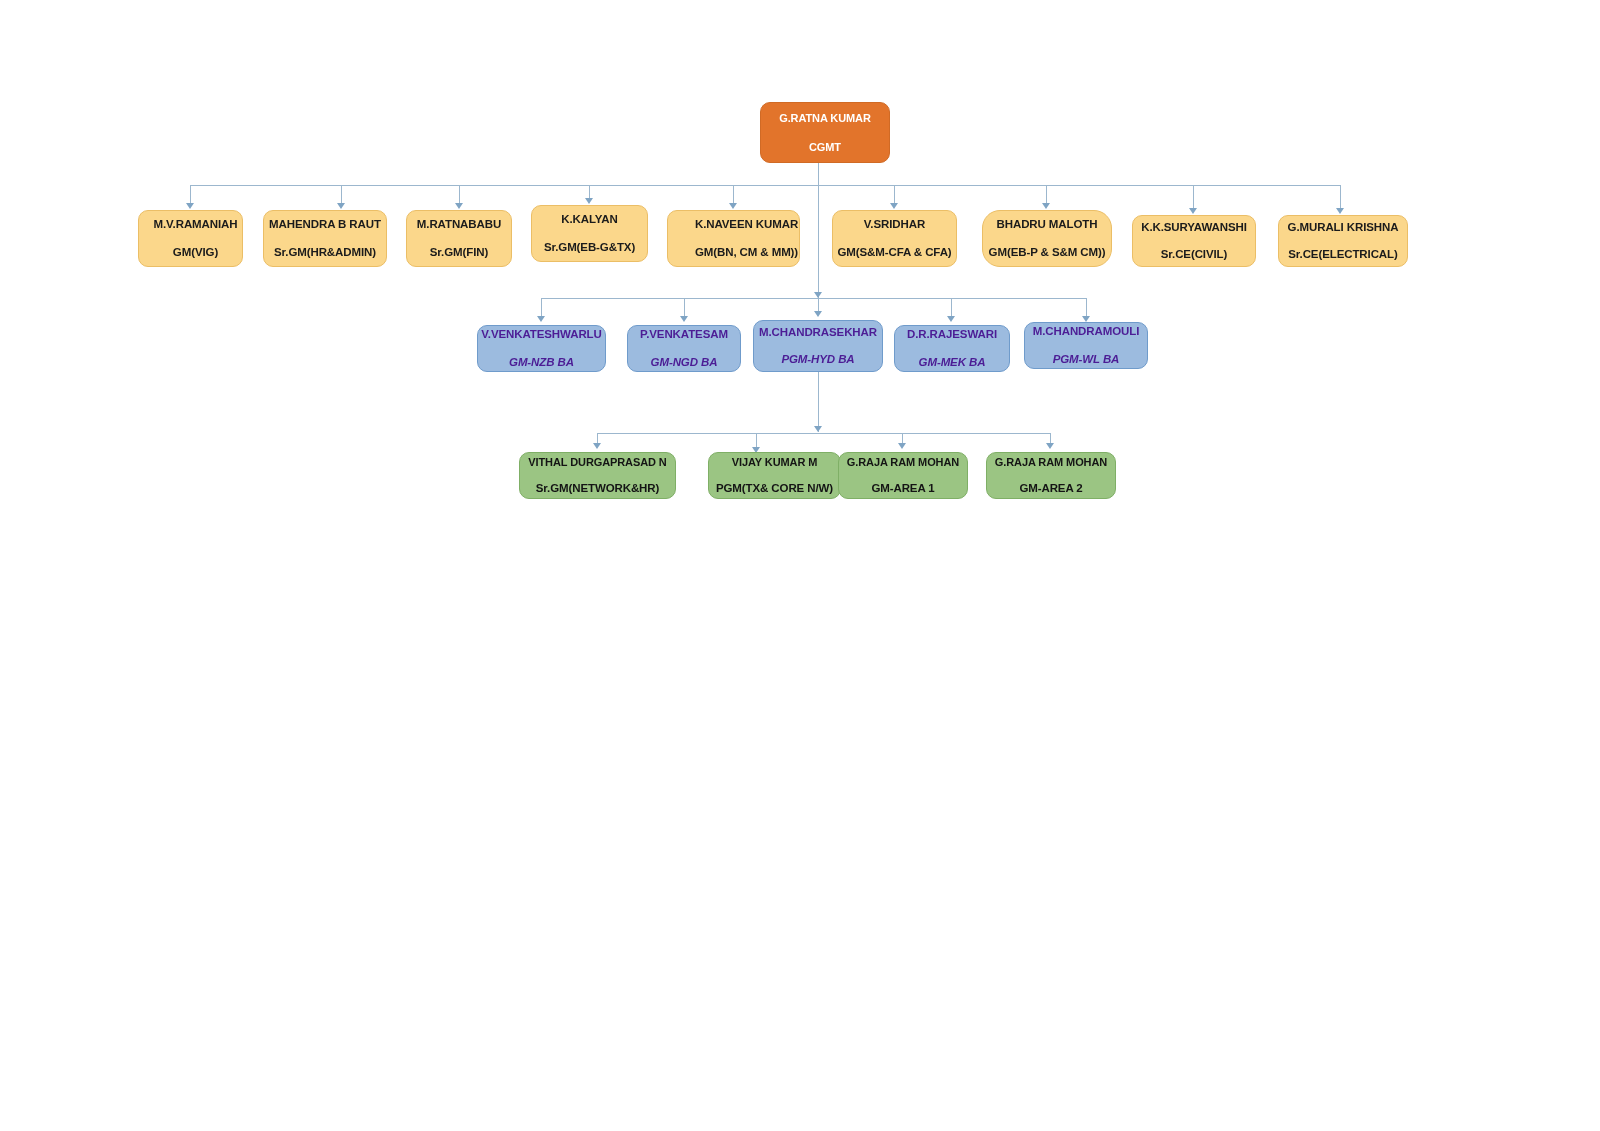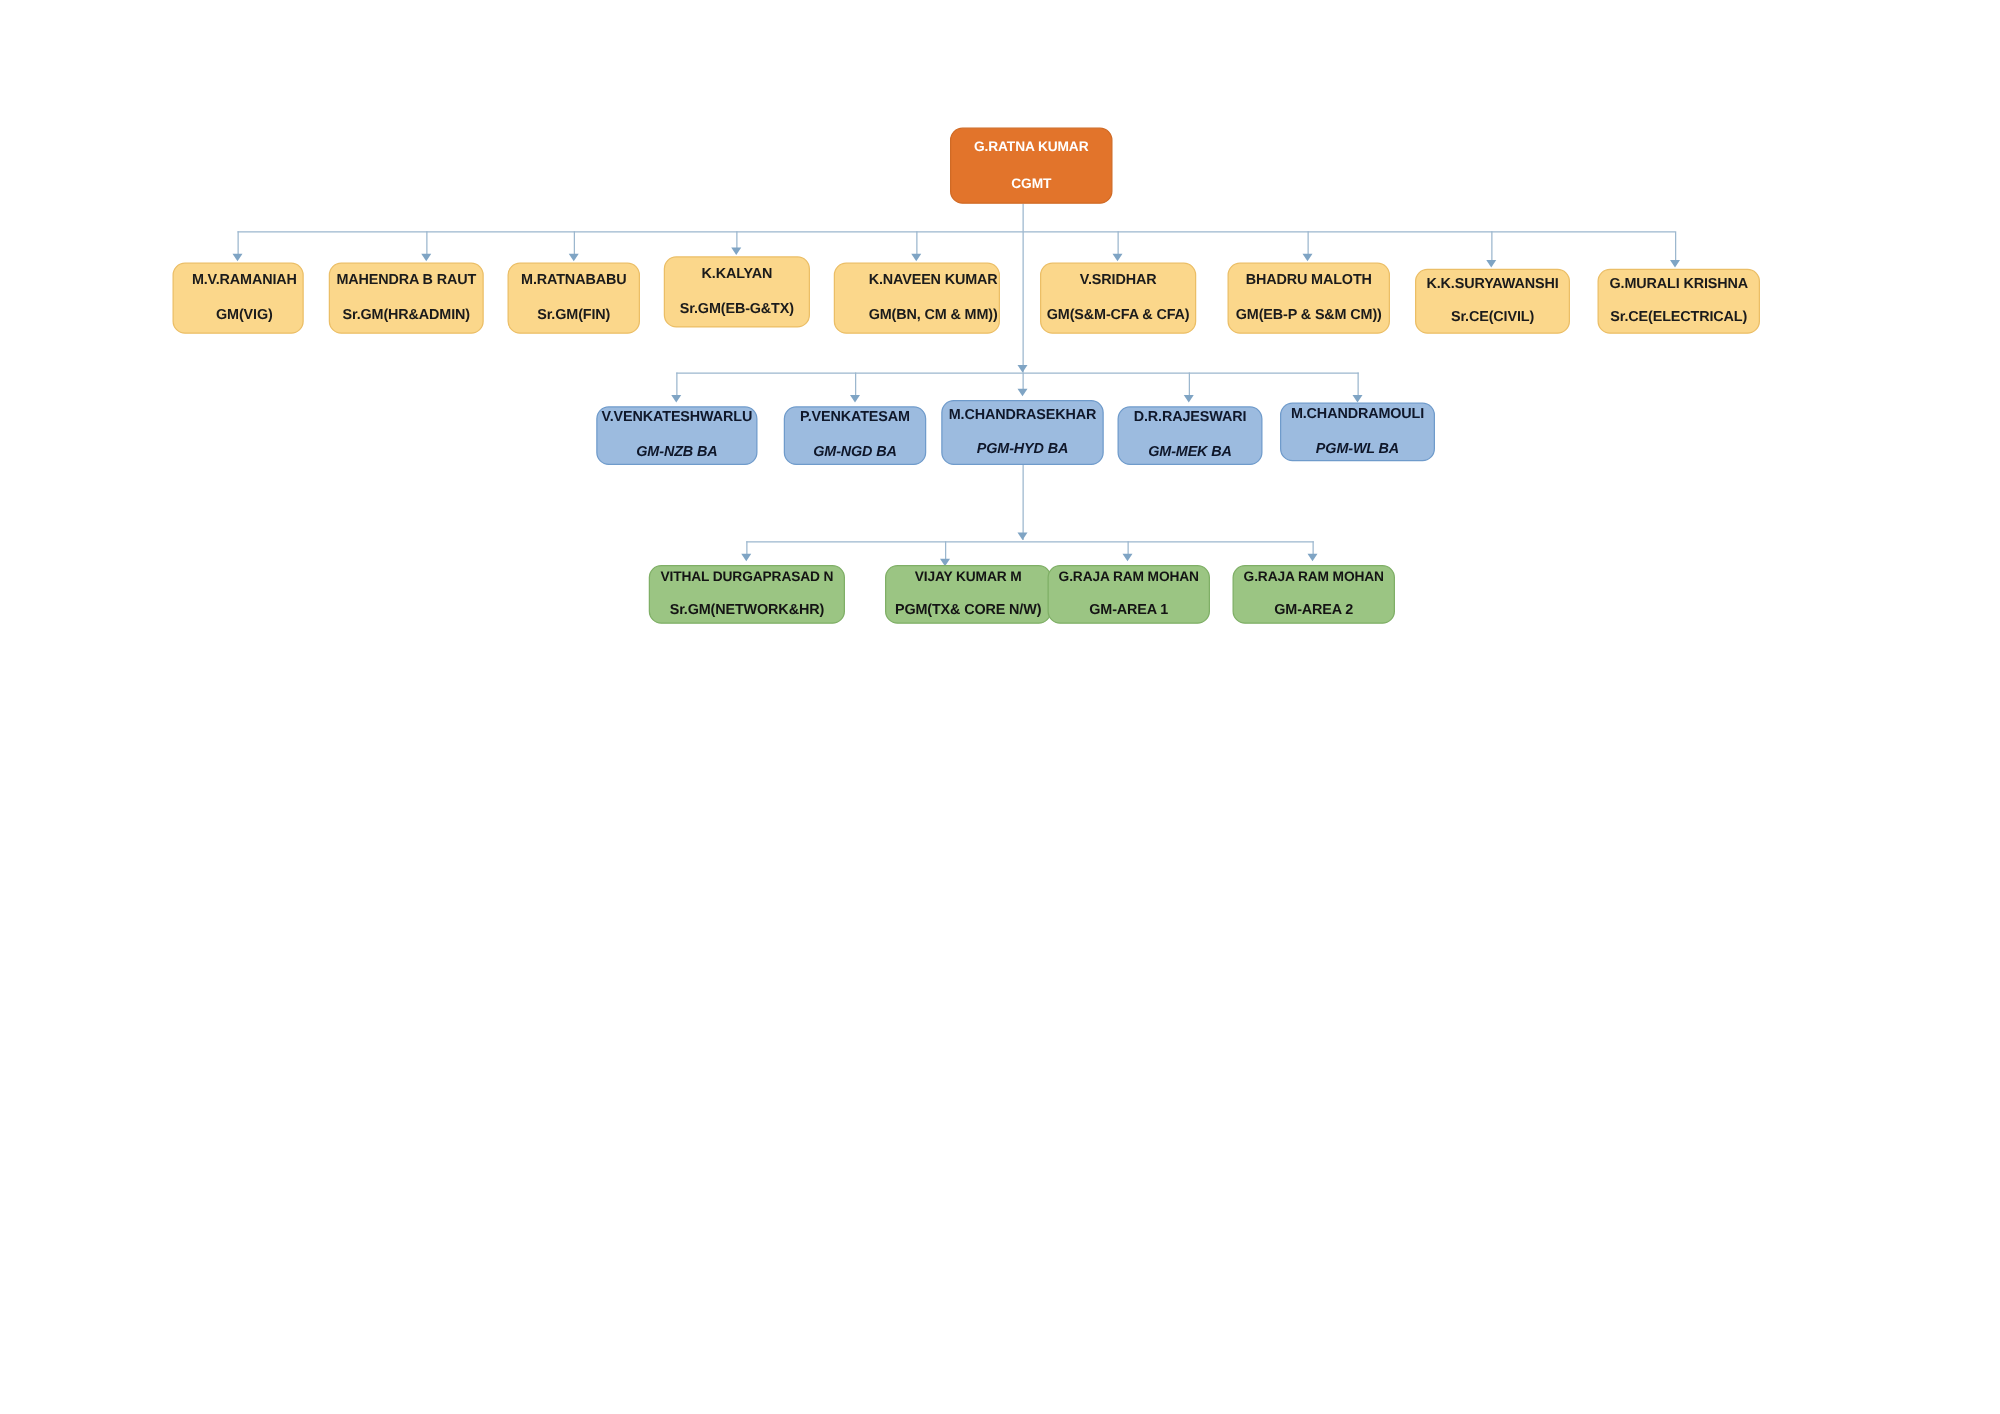--- a/index.html
+++ b/index.html
@@ -60,21 +60,21 @@
     border: 1px solid #EBBE66;
     color: #1b1b1b;
   }
   .node.amber .nm { font-size: 11.5px; }
   .node.amber .ds { font-size: 11.5px; }
 
   
   .node.blue {
     background: #9CBBDF;
     border: 1px solid #6F9BCB;
-    color: #0f172a;
+    color: #4c1d95;
   }
   .node.blue .nm { font-size: 11.5px; }
   .node.blue .ds { font-size: 11.5px; font-style: italic; }
 
   
   .node.green {
     background: #9BC583;
     border: 1px solid #7FAF66;
     color: #141414;
   }
@@ -202,21 +202,21 @@
   <div class="node amber" style="left:667px; top:210px; width:133px; height:57px;padding-left:32px;">
     <div class="nm">K.NAVEEN KUMAR</div>
     <div class="ds">GM(BN, CM &amp; MM))</div>
   </div>
 
   <div class="node amber" style="left:832px; top:210px; width:125px; height:57px;">
     <div class="nm">V.SRIDHAR</div>
     <div class="ds">GM(S&amp;M-CFA &amp; CFA)</div>
   </div>
 
-  <div class="node amber" style="left:982px; top:210px; width:130px; height:57px;">
+  <div class="node amber" style="left:982px; top:210px; width:130px; height:57px;border-radius:18px;">
     <div class="nm">BHADRU MALOTH</div>
     <div class="ds">GM(EB-P &amp; S&amp;M CM))</div>
   </div>
 
   <div class="node amber" style="left:1132px; top:215px; width:124px; height:52px;">
     <div class="nm">K.K.SURYAWANSHI</div>
     <div class="ds">Sr.CE(CIVIL)</div>
   </div>
 
   <div class="node amber" style="left:1278px; top:215px; width:130px; height:52px;">

